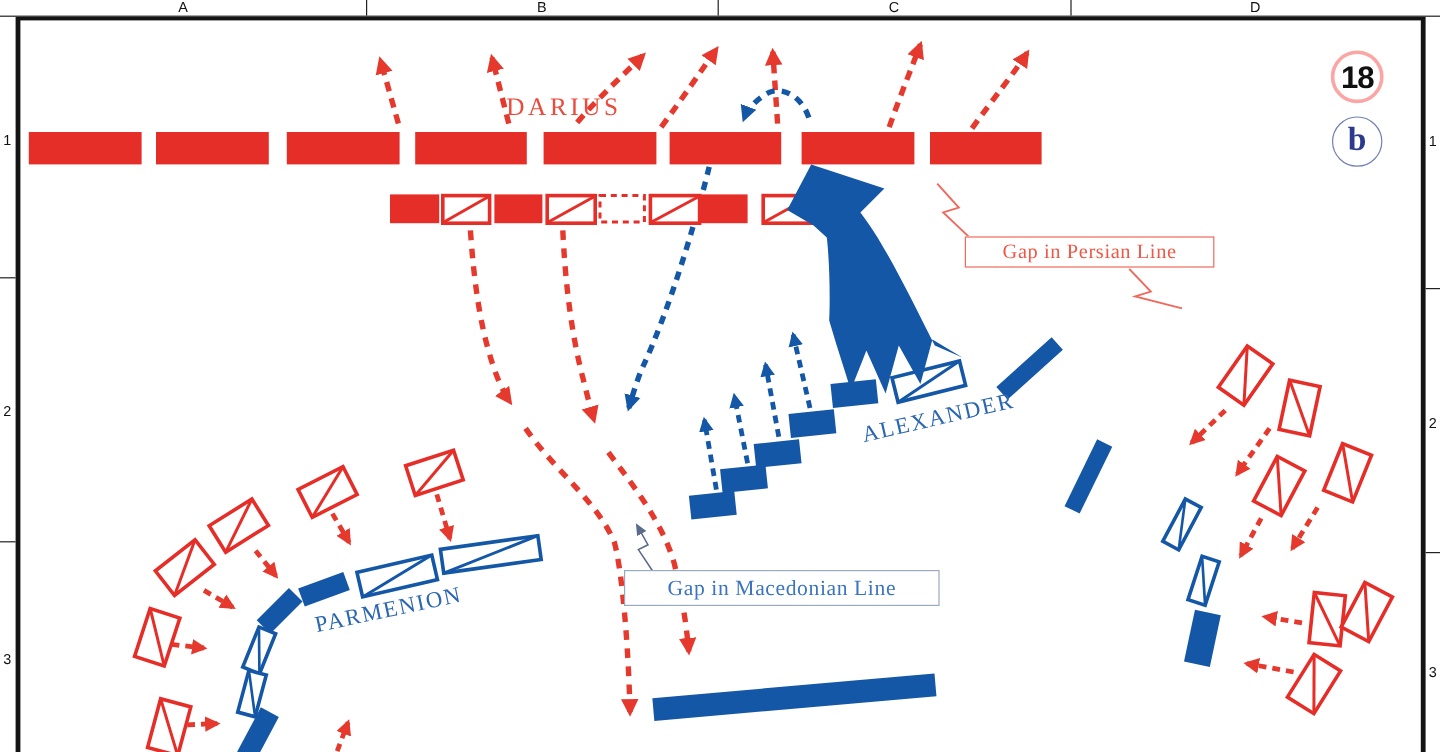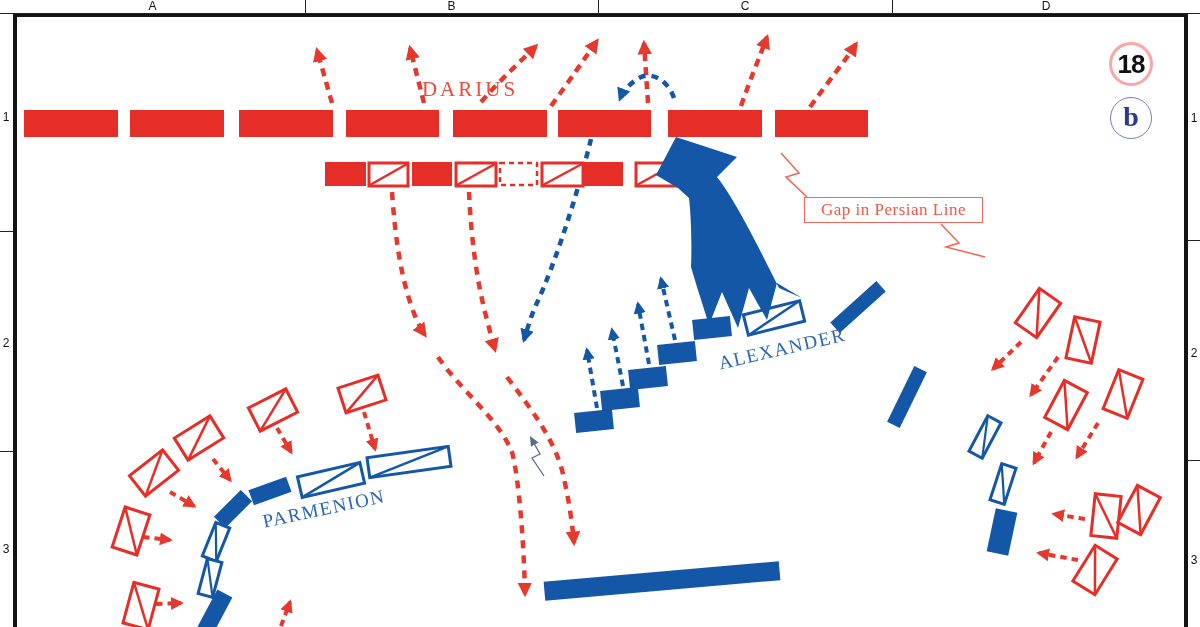--- a/index.html
+++ b/index.html
@@ -18,21 +18,21 @@
   .htick{position:absolute;height:1.4px;background:#222;}
   
   .maplabel{position:absolute;font-family:"Liberation Serif",serif;white-space:nowrap;}
   .darius{left:408px;top:29px;width:124px;text-align:center;font-size:21px;letter-spacing:3px;color:#ea4b3b;margin-top:48px;}
   .alexander{left:699px;top:338px;width:166px;text-align:center;font-size:19px;letter-spacing:1.5px;
              color:#2a66b2;transform:rotate(-13deg);transform-origin:center;}
   .parmenion{left:245px;top:498px;width:158px;text-align:center;font-size:19px;letter-spacing:1.5px;
              color:#2a66b2;transform:rotate(-12deg);transform-origin:center;}
   .gapbox{position:absolute;font-family:"Liberation Serif",serif;text-align:center;background:#fff;
           box-sizing:border-box;}
-  .gap-persian{left:804px;top:197px;width:179px;height:26px;line-height:24px;font-size:17px;
+  .gap-persian{left:804px;top:197px;width:208px;height:26px;line-height:24px;font-size:17px;
                border:1.5px solid #f0695c;color:#ee5848;letter-spacing:0.5px;}
   .gap-macedonian{left:520px;top:475px;width:263px;height:30px;line-height:28px;font-size:18px;
                   border:1.2px solid #9aa9c2;color:#3b75c0;letter-spacing:0.5px;}
   
   .badge{position:absolute;border-radius:50%;text-align:center;box-sizing:border-box;background:#fff;}
   .badge-18{left:1109px;top:42px;width:44px;height:44px;border:3px solid #fca5a5;
             font-weight:bold;font-size:26px;line-height:38px;color:#101010;letter-spacing:-1px;}
   .badge-b{left:1110px;top:97px;width:42px;height:42px;border:1.6px solid #7381b5;
            font-family:"Liberation Serif",serif;font-weight:bold;font-size:28px;line-height:38px;color:#2b3a8c;}
 </style>
@@ -300,14 +300,15 @@
   </div>
 
   <div class="badge badge-18">18</div>
   <div class="badge badge-b">b</div>
 
   <div class="maplabel darius">DARIUS</div>
   <div class="maplabel alexander">ALEXANDER</div>
   <div class="maplabel parmenion">PARMENION</div>
 
   <div class="gapbox gap-persian">Gap in Persian Line</div>
+  <div class="gapbox gap-macedonian">Gap in Macedonian Line</div>
 
 </div>
 
 </body></html>

